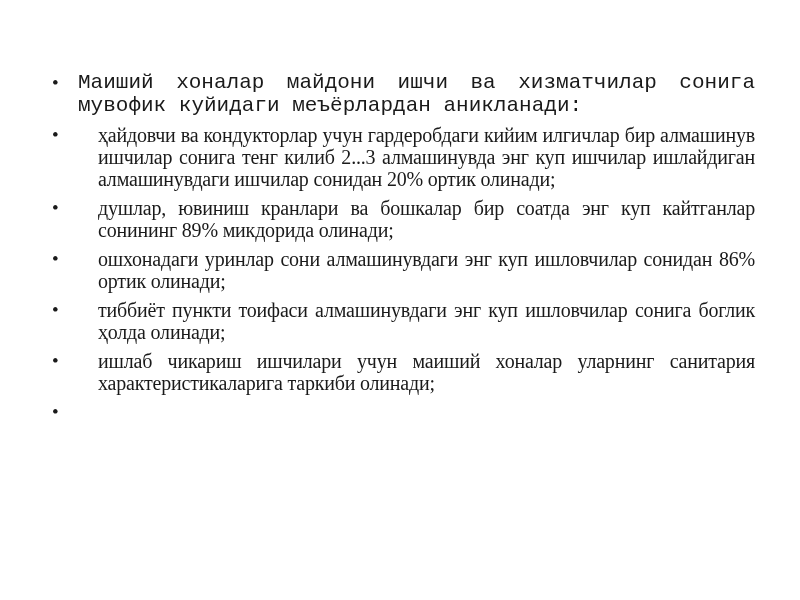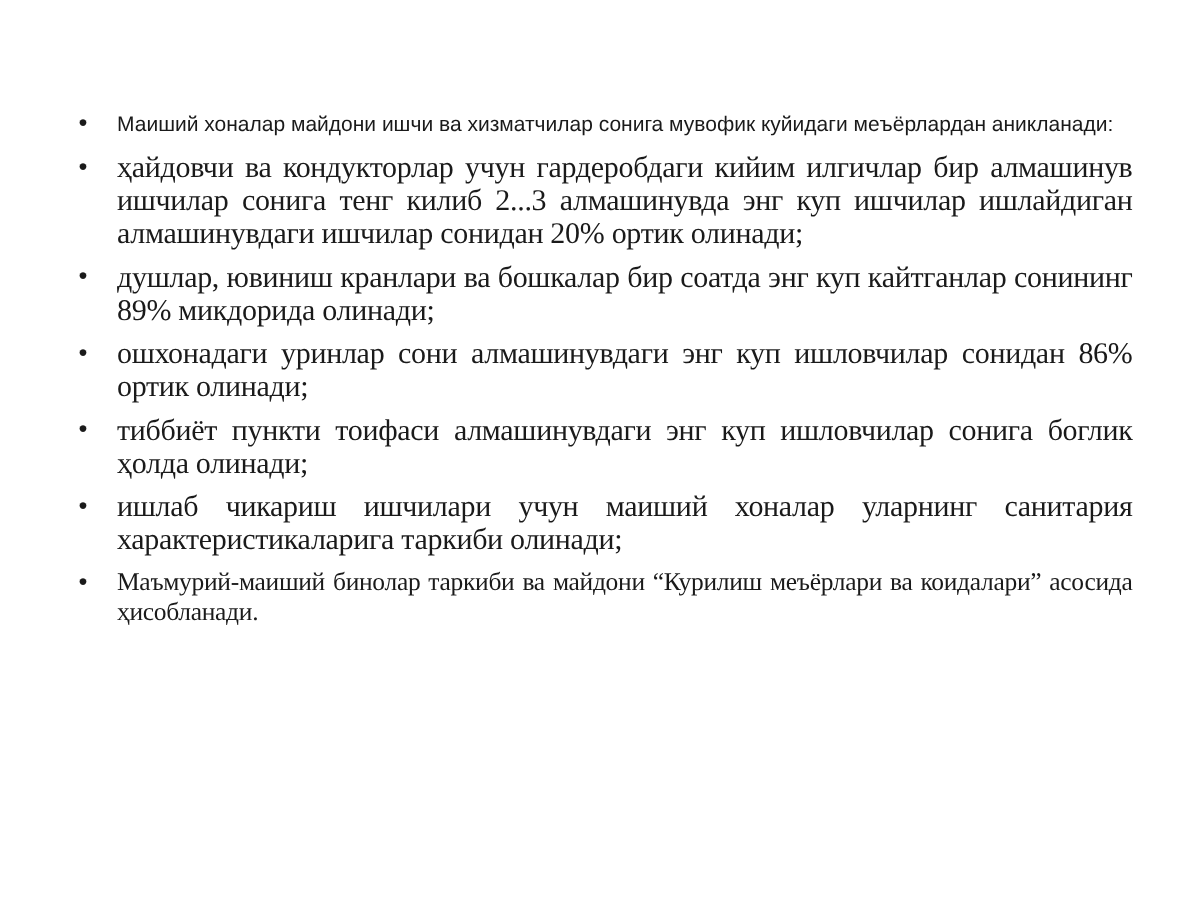--- a/index.html
+++ b/index.html
@@ -35,30 +35,31 @@
     font-size: 19px;
     line-height: 22px;
     color: #1a1a1a;
   }
   .text {
     flex: 1;
     text-align: justify;
     color: #1a1a1a;
   }
   .lead .text {
-    font-family: Liberation Sans, sans-serif;
-    font-size: 14px;
+    font-family: Liberation Mono, monospace;
+    font-size: 21px;
     line-height: 23px;
   }
   .lead .marker { line-height: 23px; }
   .body .text {
     font-family: "Liberation Serif", serif;
     font-size: 20px;
     line-height: 22px;
     letter-spacing: -0.2px;
+    margin-left: 20px;
   }
   .main-sentence {
     text-align: justify;
     text-align-last: justify;
   }
   .note {
     display: block;
     font-family: "Liberation Serif", serif;
     font-size: 17px;
     line-height: 20px;
@@ -98,18 +99,17 @@
     </li>
 
     <li class="bullet-item body">
       <span class="marker">•</span>
       <div class="text">ишлаб чикариш ишчилари учун маиший хоналар уларнинг санитария характеристикаларига таркиби олинади;</div>
     </li>
 
     <li class="bullet-item body">
       <span class="marker">•</span>
       <div class="text">
-        <span class="note">Маъмурий-маиший бинолар таркиби ва майдони “Курилиш меъёрлари ва коидалари” асосида ҳисобланади.</span>
       </div>
     </li>
 
   </ul>
 </div>
 
 </body></html>

